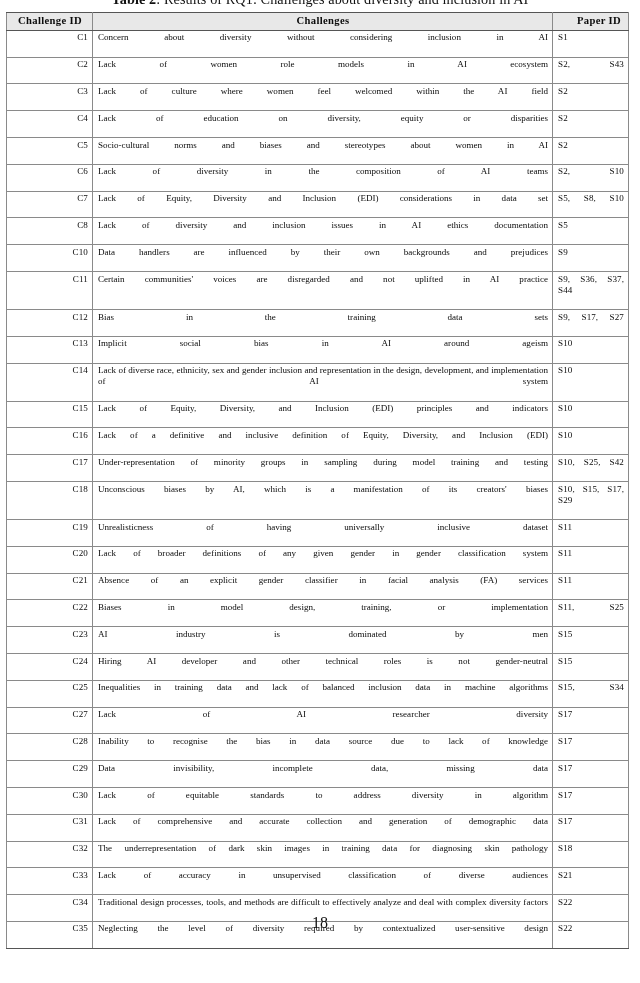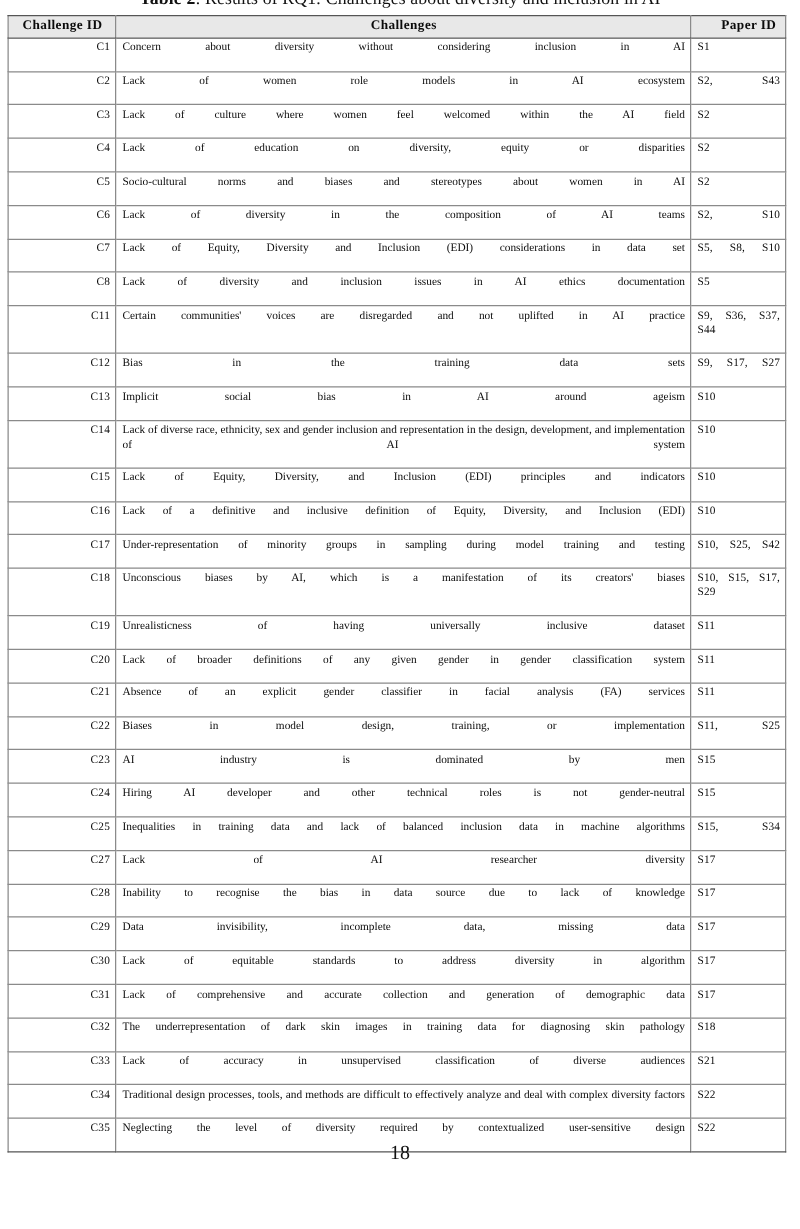--- a/index.html
+++ b/index.html
@@ -178,20 +178,25 @@
             <td class="cell-id">C7</td>
             <td class="cell-ch">Lack of Equity, Diversity and Inclusion (EDI) considerations in data set</td>
             <td class="cell-pid">S5, S8, S10</td>
           </tr>
           <tr>
             <td class="cell-id">C8</td>
             <td class="cell-ch">Lack of diversity and inclusion issues in AI ethics documentation</td>
             <td class="cell-pid">S5</td>
           </tr>
           <tr>
+            <td class="cell-id">C10</td>
+            <td class="cell-ch">Data handlers are influenced by their own backgrounds and prejudices</td>
+            <td class="cell-pid">S9</td>
+          </tr>
+          <tr>
             <td class="cell-id">C11</td>
             <td class="cell-ch">Certain communities' voices are disregarded and not uplifted in AI practice</td>
             <td class="cell-pid">S9, S36, S37, S44</td>
           </tr>
           <tr>
             <td class="cell-id">C12</td>
             <td class="cell-ch">Bias in the training data sets</td>
             <td class="cell-pid">S9, S17, S27</td>
           </tr>
           <tr>

